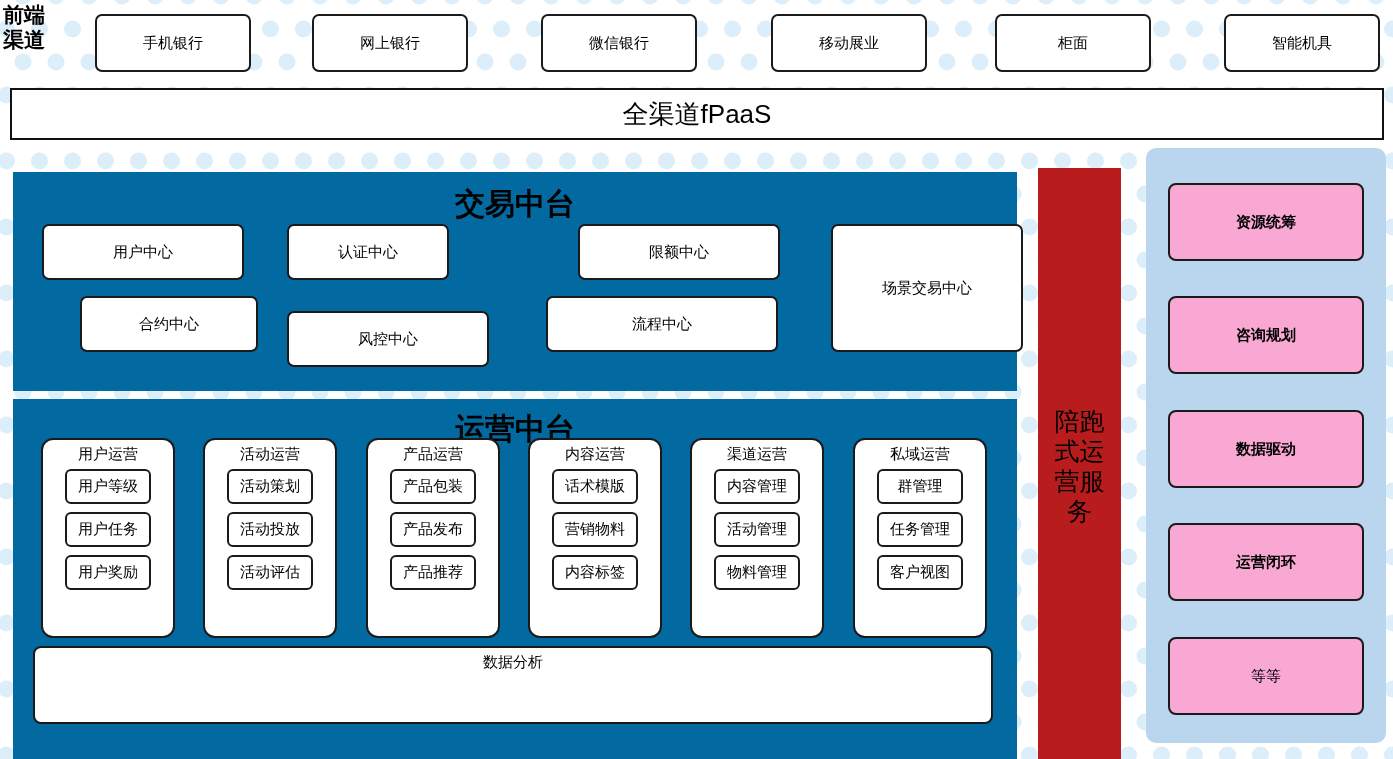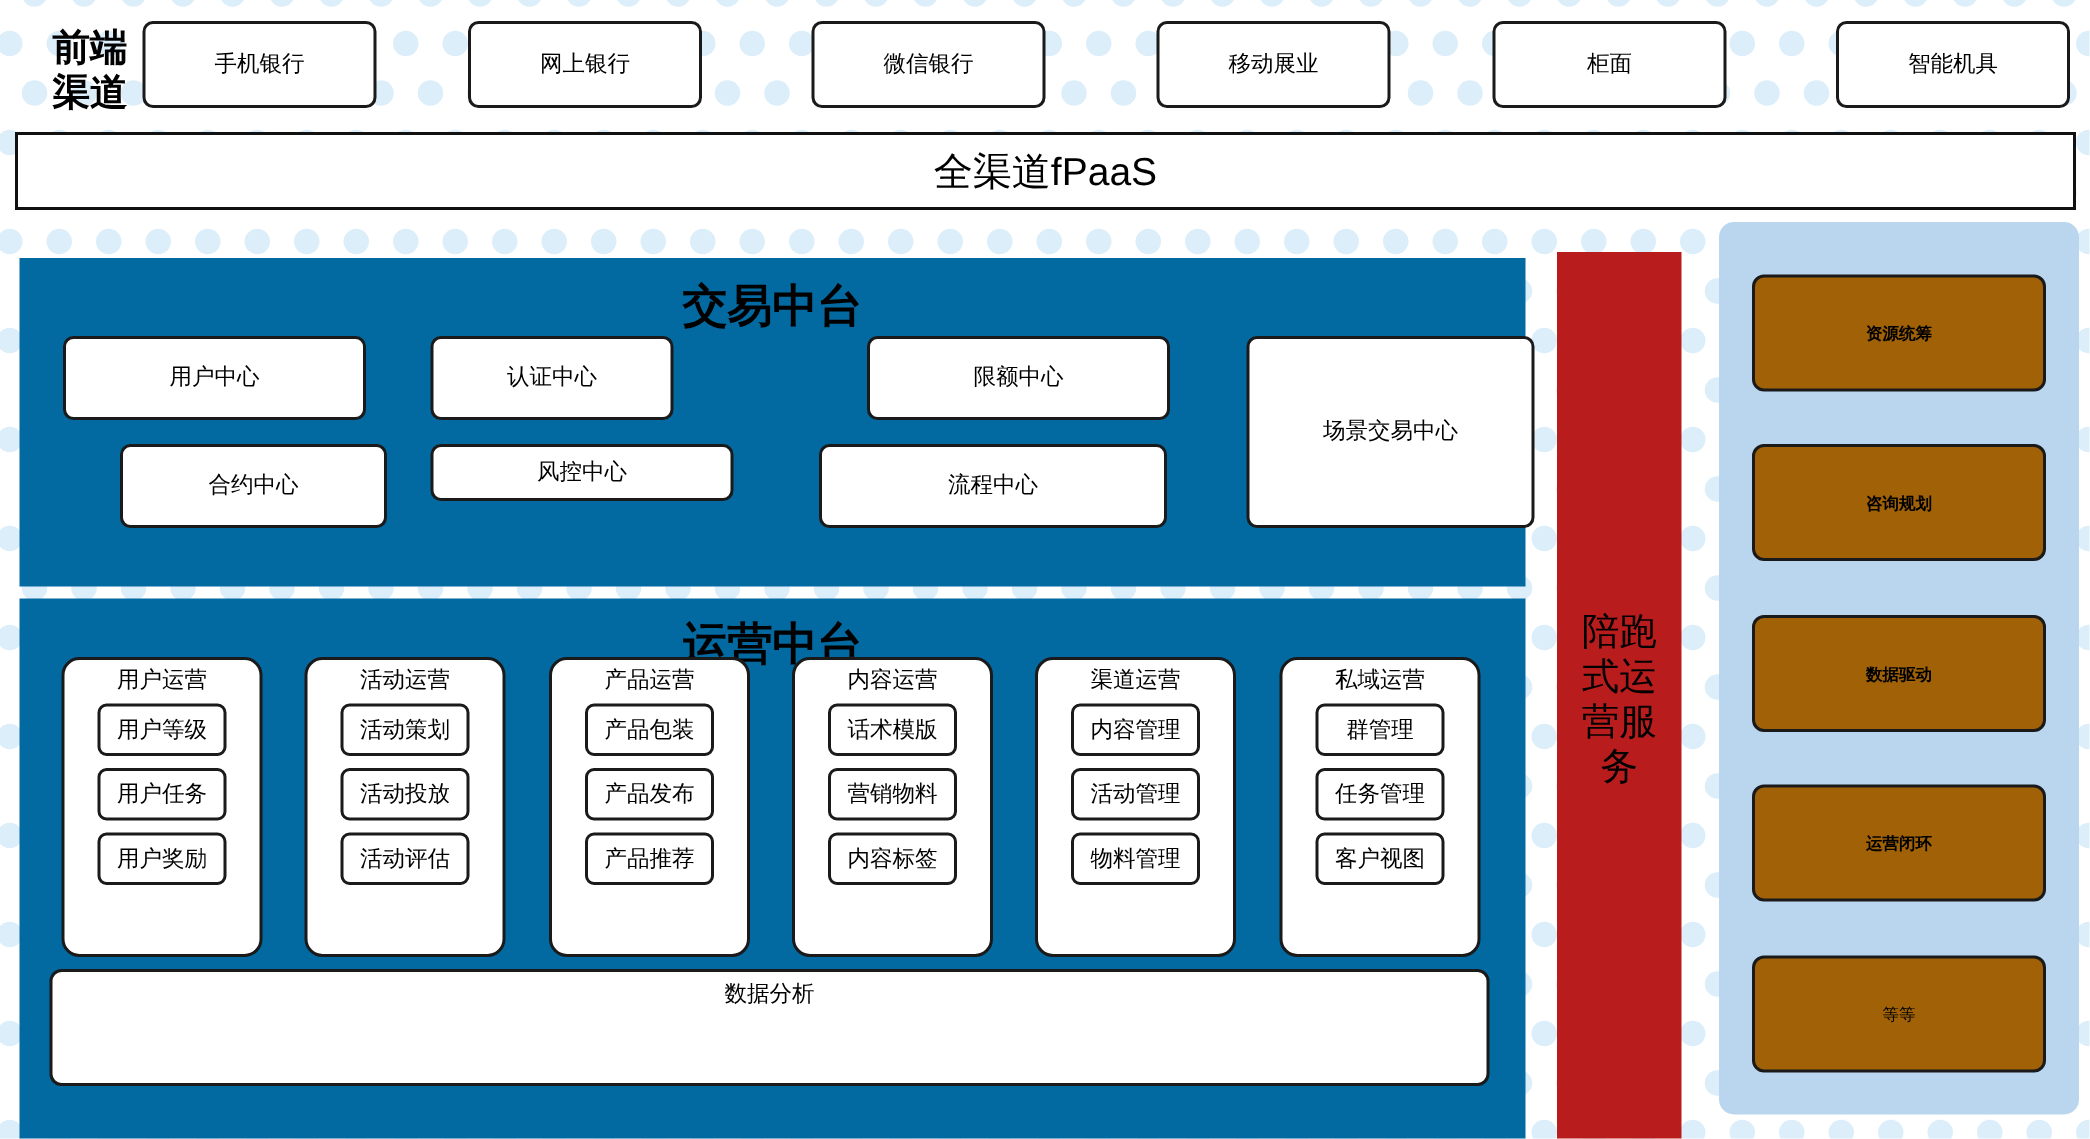--- a/index.html
+++ b/index.html
@@ -23,26 +23,25 @@
     background:#ffffff;
     border:2.5px solid #1a1a1a;
     border-radius:7px;
     box-sizing:border-box;
     display:flex;align-items:center;justify-content:center;
     text-align:center;
     line-height:1.15;
   }
   
   #front-label{
-    position:absolute;left:3px;top:18px;width:82px;
+    position:absolute;left:3px;top:3px;width:82px;
     font-family:"Liberation Serif","DejaVu Serif",serif;
-    font-weight:bold;font-size:25px;line-height:1.18;
+    font-weight:bold;font-size:21px;line-height:1.18;
     letter-spacing:0px;
     z-index:3;
-    text-align:right;
   }
   .chan{top:14px;height:58px;font-size:15px;z-index:3;}
   
   #fpaas{
     position:absolute;left:10px;top:88px;width:1374px;height:52px;
     border:2.5px solid #111;background:#fff;box-sizing:border-box;
     display:flex;align-items:center;justify-content:center;
     font-size:26px;z-index:3;
   }
   
@@ -99,24 +98,24 @@
     font-size:25px;line-height:1.2;text-align:center;width:62px;
     font-weight:normal;
   }
   
   #cards-panel{
     position:absolute;left:1146px;top:148px;width:240px;height:595px;
     background:#B9D6EE;border-radius:10px;z-index:2;
   }
   .rcard{
     position:absolute;left:22px;width:196px;height:78px;
-    background:#a16207;border:2.5px solid #1a1a1a;border-radius:8px;
+    background:#f9a8d4;border:2.5px solid #1a1a1a;border-radius:8px;
     box-sizing:border-box;
     display:flex;align-items:center;justify-content:center;
-    font-size:11px;font-weight:bold;z-index:3;
+    font-size:15px;font-weight:bold;z-index:3;
   }
   .rcard.plain{font-weight:normal;}
 </style>
 </head>
 <body>
 
 <svg id="dots" viewBox="0 0 1393 759" xmlns="http://www.w3.org/2000/svg">
     <circle cx="-10" cy="-4" r="8.5" fill="#DCEEF9"></circle>
     <circle cx="23" cy="-4" r="8.5" fill="#DCEEF9"></circle>
     <circle cx="56" cy="-4" r="8.5" fill="#DCEEF9"></circle>
@@ -1190,21 +1189,21 @@
     </div>
     <div class="wbox tbox" style="left: 534px; top: 224px; width: 202px; height: 56px; margin-left: 44px;">
       <span>限额中心</span>
     </div>
     <div class="wbox tbox" style="left: 831px; top: 224px; width: 192px; height: 128px;">
       <span>场景交易中心</span>
     </div>
     <div class="wbox tbox" style="left: 56px; top: 296px; width: 178px; height: 56px; margin-left: 24px;">
       <span>合约中心</span>
     </div>
-    <div class="wbox tbox" style="left: 287px; top: 296px; width: 202px; height: 38px;">
+    <div class="wbox tbox" style="left: 287px; top: 311px; width: 202px; height: 56px;">
       <span>风控中心</span>
     </div>
     <div class="wbox tbox" style="left: 546px; top: 296px; width: 232px; height: 56px;">
       <span>流程中心</span>
     </div>
   </div>
 
 <div id="oper-panel" class="cyan">
   <div class="cyan-title" style="top:10px;">运营中台</div>
 </div>

